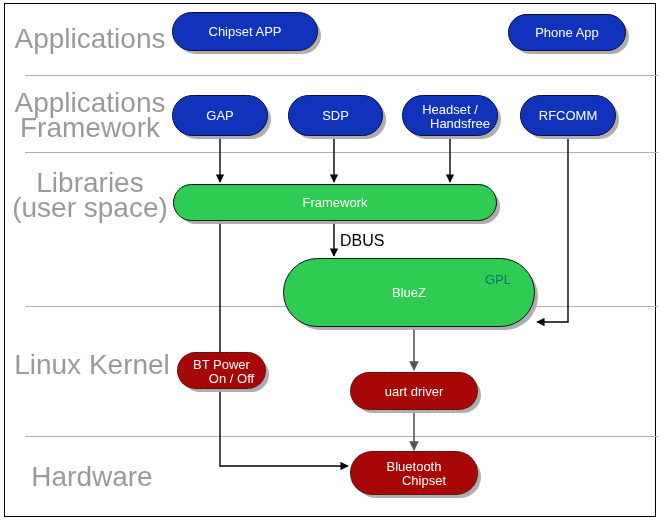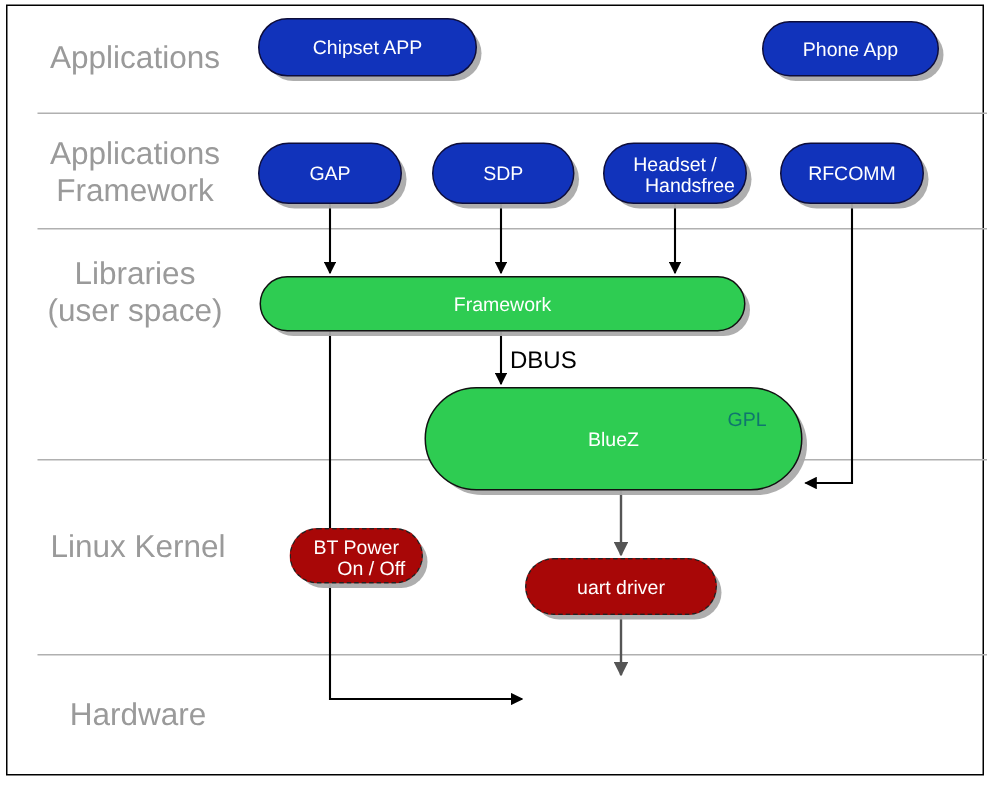--- a/index.html
+++ b/index.html
@@ -31,21 +31,21 @@
   
   .divider {
     position: absolute;
     height: 1px;
     background: #b0b0b0;
   }
   
   .layer-label {
     position: absolute;
     color: #9a9a9a;
-    font-size: 21px;
+    font-size: 28px;
     line-height: 25px;
     text-align: center;
     white-space: pre-line;
     letter-spacing: 0px;
   }
   
   svg.wires {
     position: absolute;
     left: 0;
     top: 0;
@@ -183,23 +183,27 @@
     <span class="line1">Framework</span>
   </div>
 
   <div class="node green" style="left:283px; top:258px; width:252px; height:69px;">
     <span class="line1">BlueZ</span>
   </div>
   <div class="corner-tag" style="left:485px; top:272px;">GPL</div>
 
   <div class="edge-label" style="left:340px; top:232px;">DBUS</div>
 
-  <div class="node red" style="left:193px; top:352px; width:89px; height:37px;align-items:center;">
+  <div class="node red" style="left:177px; top:352px; width:89px; height:37px;align-items:center;">
     <span class="line1">BT Power</span>
     <span class="line2">On / Off</span>
   </div>
 
   <div class="node red" style="left:350px; top:372px; width:128px; height:38px;">
     <span class="line1">uart driver</span>
   </div>
 
+  <div class="node red" style="left:350px; top:451px; width:128px; height:44px;">
+    <span class="line1">Bluetooth</span>
+    <span class="line2">Chipset</span>
+  </div>
 
 </div>
 
 </body></html>

